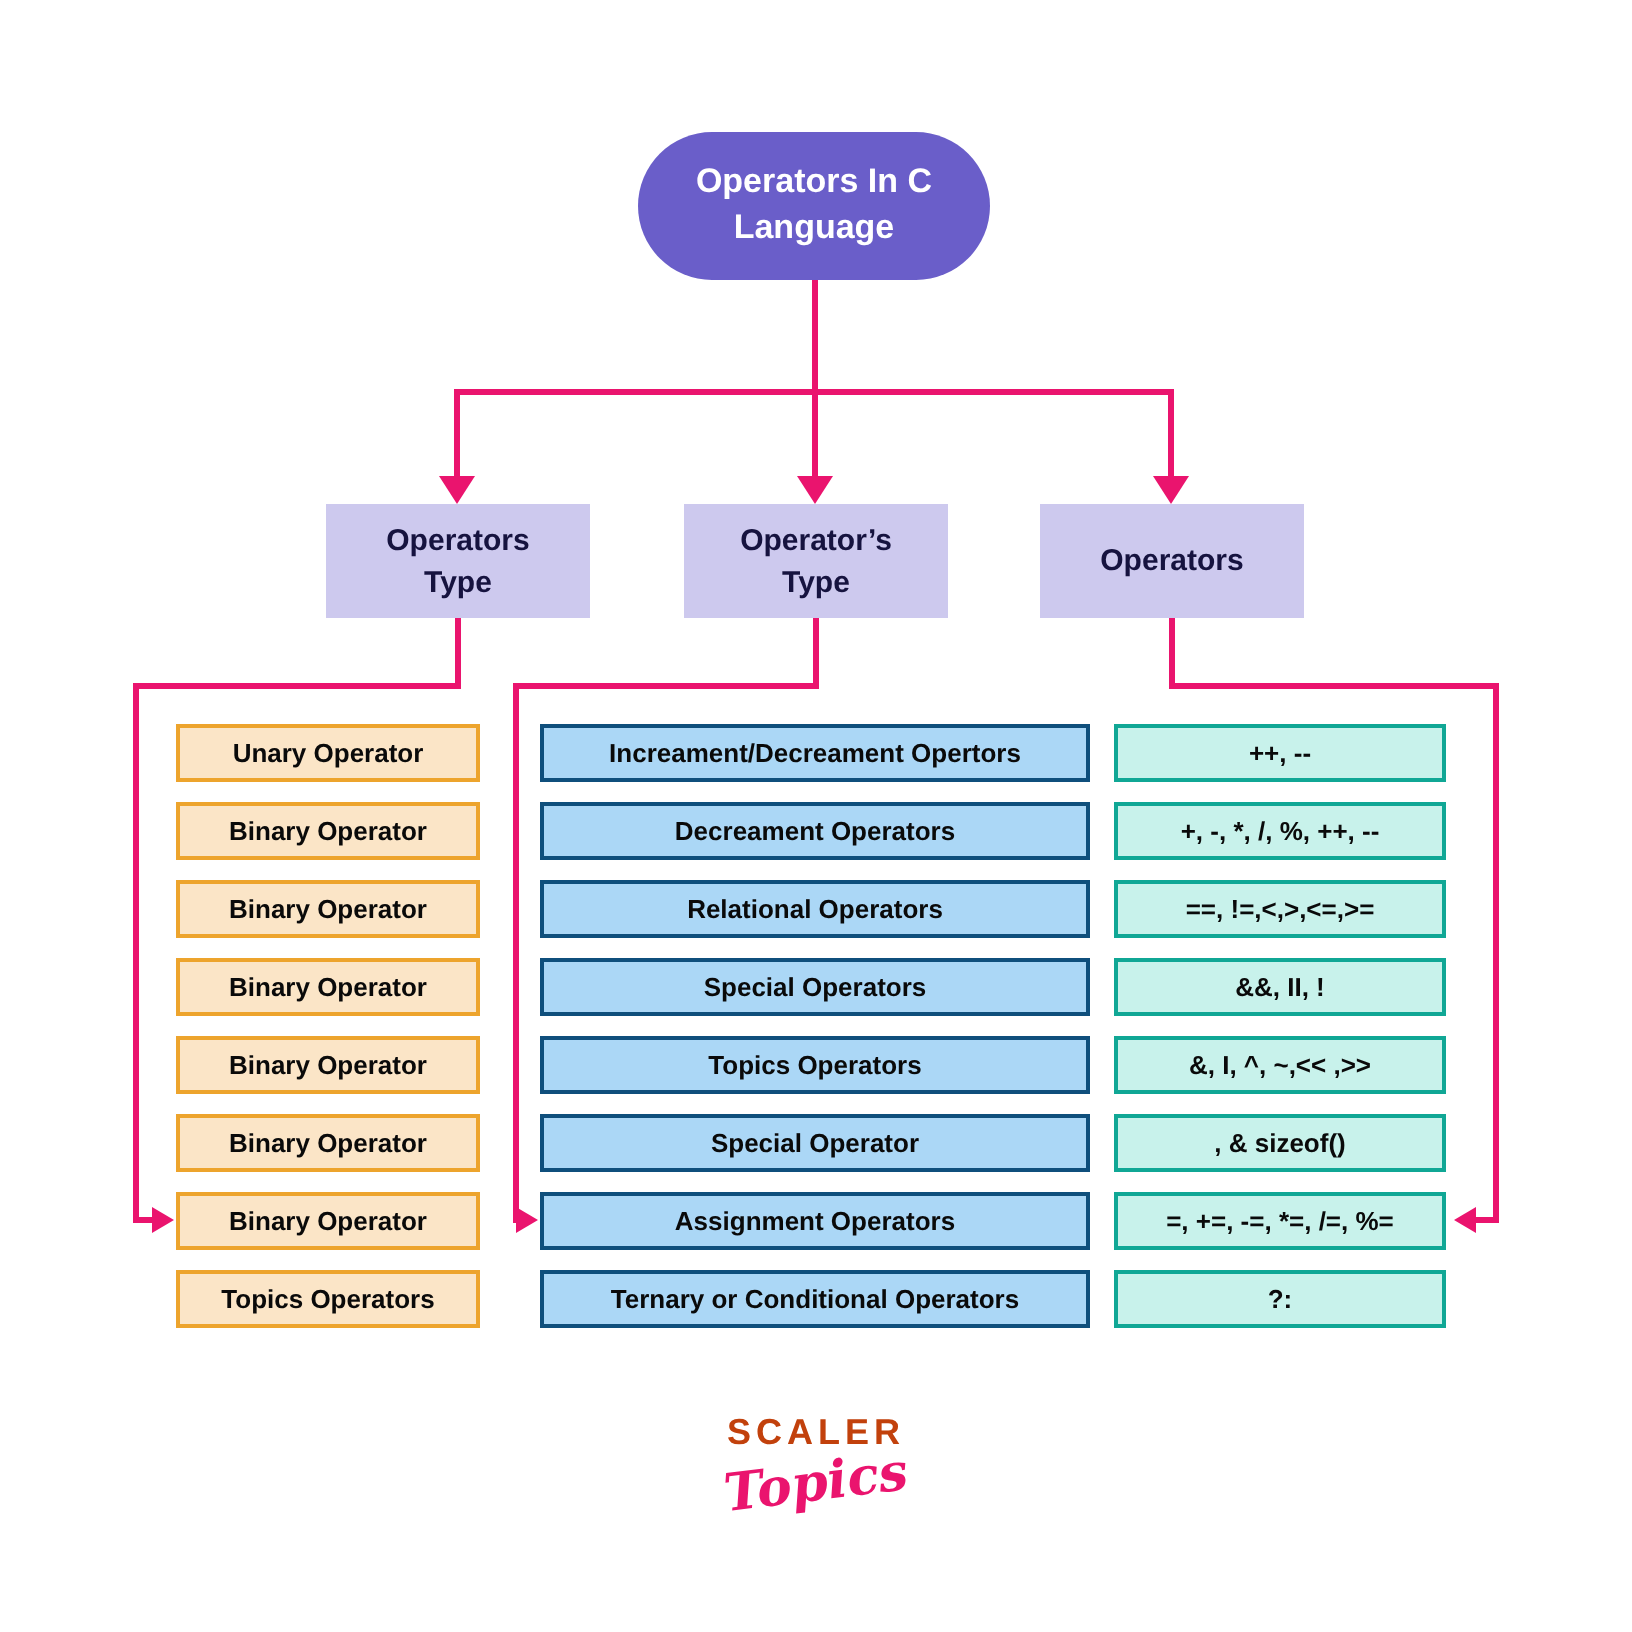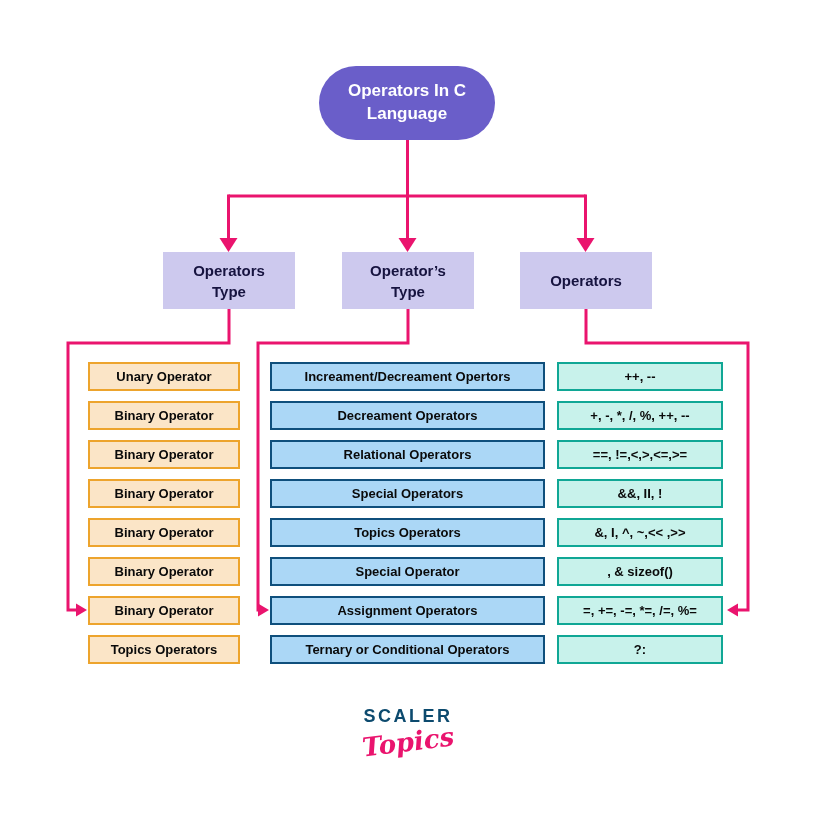--- a/index.html
+++ b/index.html
@@ -31,21 +31,21 @@
   .orange{left:88px;width:152px;
     background:var(--orange-fill,#fbe5c7);border:2.5px solid var(--orange-border,#eda42d);}
   .blue{left:270px;width:275px;
     background:var(--blue-fill,#abd7f6);border:2.5px solid var(--blue-border,#0f4f7c);}
   .teal{left:557px;width:166px;font-size:13px;
     background:var(--teal-fill,#c8f2eb);border:2.5px solid var(--teal-border,#10a795);}
   .r0{top:362px}.r1{top:401px}.r2{top:440px}.r3{top:479px}
   .r4{top:518px}.r5{top:557px}.r6{top:596px}.r7{top:635px}
   .logo{position:absolute;left:0;top:706px;width:816px;text-align:center;}
   .logo-brand{
-    color:#0c4a6e;font-weight:bold;font-size:18px;letter-spacing:2.5px;
+    color:#c2410c;font-weight:bold;font-size:18px;letter-spacing:2.5px;
     font-family:"Liberation Sans", sans-serif;
   }
   .logo-sub{
     color:var(--accent-pink,#ea146e);font-family:"DejaVu Serif", serif;
     font-style:italic;font-weight:bold;font-size:26px;line-height:1.1;
     transform:rotate(-7deg);display:inline-block;margin-top:1px;
   }
 </style>
 </head>
 <body>

